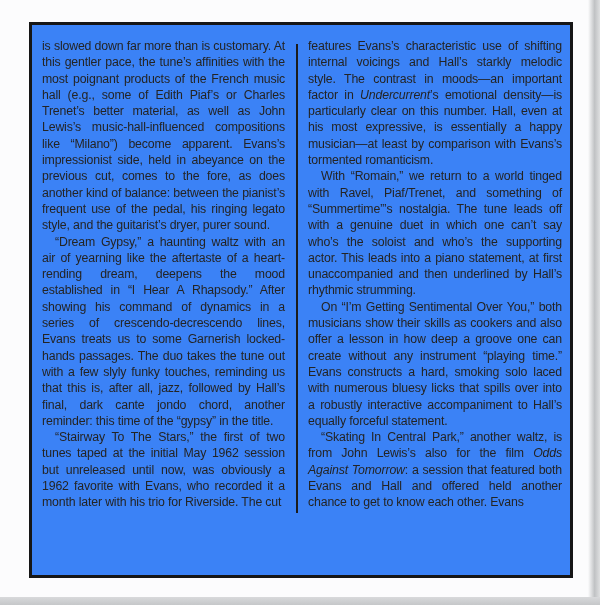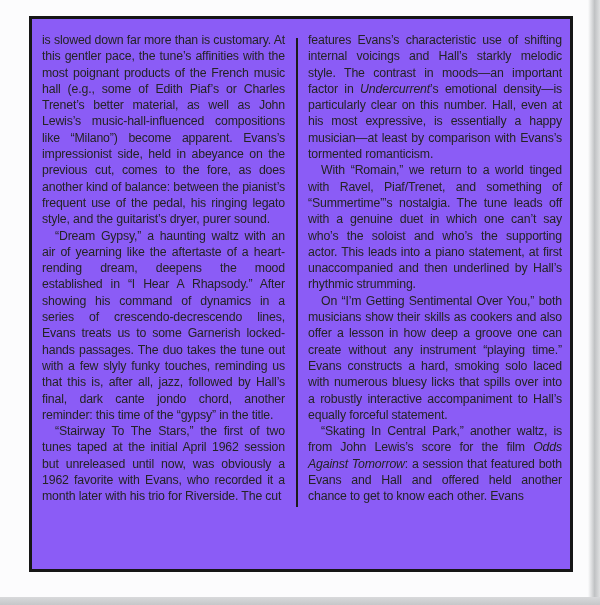--- a/index.html
+++ b/index.html
@@ -18,24 +18,24 @@
     background: linear-gradient(to right, #fcfcfd 0%, #c0c2c4 55%, #dfe0e1 100%);
   }
   .scan-bottom {
     position: absolute;
     left: 0; bottom: 0;
     width: 100%; height: 8px;
     background: linear-gradient(to bottom, #d8d9db, #c5c7c9);
   }
   .page-frame {
     position: absolute;
-    left: 29px; top: 16px;
+    left: 29px; top: 22px;
     width: 538px; height: 550px;
     border: 3px solid #161616;
-    background: #8b5cf6;
+    background: #3b82f6;
     display: flex;
     box-sizing: content-box;
   }
   .column {
     text-align: justify;
     font-size: 12.3px;
     line-height: 16.3px;
     letter-spacing: -0.15px;
     color: #242424;
     padding-top: 13px;
@@ -55,25 +55,25 @@
   .indent { text-indent: 13px; }
   .it     { font-style: italic; }
 </style>
 </head>
 <body>
 
 <div class="page-frame">
   <div class="column col-left" id="col-left">
       <p class="para"><span>is slowed down far more than is customary. At this gentler pace, the tune’s affinities with the most poignant products of the French music hall (e.g., some of Edith Piaf’s or Charles Trenet’s better material, as well as John Lewis’s music-hall-influenced compositions like “Milano”) become apparent. Evans’s impressionist side, held in abeyance on the previous cut, comes to the fore, as does another kind of balance: between the pianist’s frequent use of the pedal, his ringing legato style, and the guitarist’s dryer, purer sound.</span></p>
       <p class="para indent"><span>“Dream Gypsy,” a haunting waltz with an air of yearning like the aftertaste of a heart-rending dream, deepens the mood established in “I Hear A Rhapsody.” After showing his command of dynamics in a series of crescendo-decrescendo lines, Evans treats us to some Garnerish locked-hands passages. The duo takes the tune out with a few slyly funky touches, reminding us that this is, after all, jazz, followed by Hall’s final, dark cante jondo chord, another reminder: this time of the “gypsy” in the title.</span></p>
-      <p class="para indent"><span>“Stairway To The Stars,” the first of two tunes taped at the initial April 1962 session but unreleased until now, was obviously a 1962 favorite with Evans, who recorded it a month later with his trio for Riverside. The cut</span></p>
+      <p class="para indent"><span>“Stairway To The Stars,” the first of two tunes taped at the initial May 1962 session but unreleased until now, was obviously a 1962 favorite with Evans, who recorded it a month later with his trio for Riverside. The cut</span></p>
     </div>
   <div class="divider"></div>
   <div class="column col-right" id="col-right">
       <p class="para"><span>features Evans’s characteristic use of shifting internal voicings and Hall’s starkly melodic style. The contrast in moods—an important factor in </span><span class="it">Undercurrent</span><span>’s emotional density—is particularly clear on this number. Hall, even at his most expressive, is essentially a happy musician—at least by comparison with Evans’s tormented romanticism.</span></p>
       <p class="para indent"><span>With “Romain,” we return to a world tinged with Ravel, Piaf/Trenet, and something of “Summertime”’s nostalgia. The tune leads off with a genuine duet in which one can’t say who’s the soloist and who’s the supporting actor. This leads into a piano statement, at first unaccompanied and then underlined by Hall’s rhythmic strumming.</span></p>
       <p class="para indent"><span>On “I’m Getting Sentimental Over You,” both musicians show their skills as cookers and also offer a lesson in how deep a groove one can create without any instrument “playing time.” Evans constructs a hard, smoking solo laced with numerous bluesy licks that spills over into a robustly interactive accompaniment to Hall’s equally forceful statement.</span></p>
-      <p class="para indent"><span>“Skating In Central Park,” another waltz, is from John Lewis’s score for the film </span><span class="it">Odds Against Tomorrow</span><span>: a session that featured both Evans and Hall and offered held another chance to get to know each other. Evans</span></p>
+      <p class="para indent"><span>“Skating In Central Park,” another waltz, is from John Lewis’s also for the film </span><span class="it">Odds Against Tomorrow</span><span>: a session that featured both Evans and Hall and offered held another chance to get to know each other. Evans</span></p>
     </div>
 </div>
 
 <div class="scan-right"></div>
 <div class="scan-bottom"></div>
 
 </body></html>

